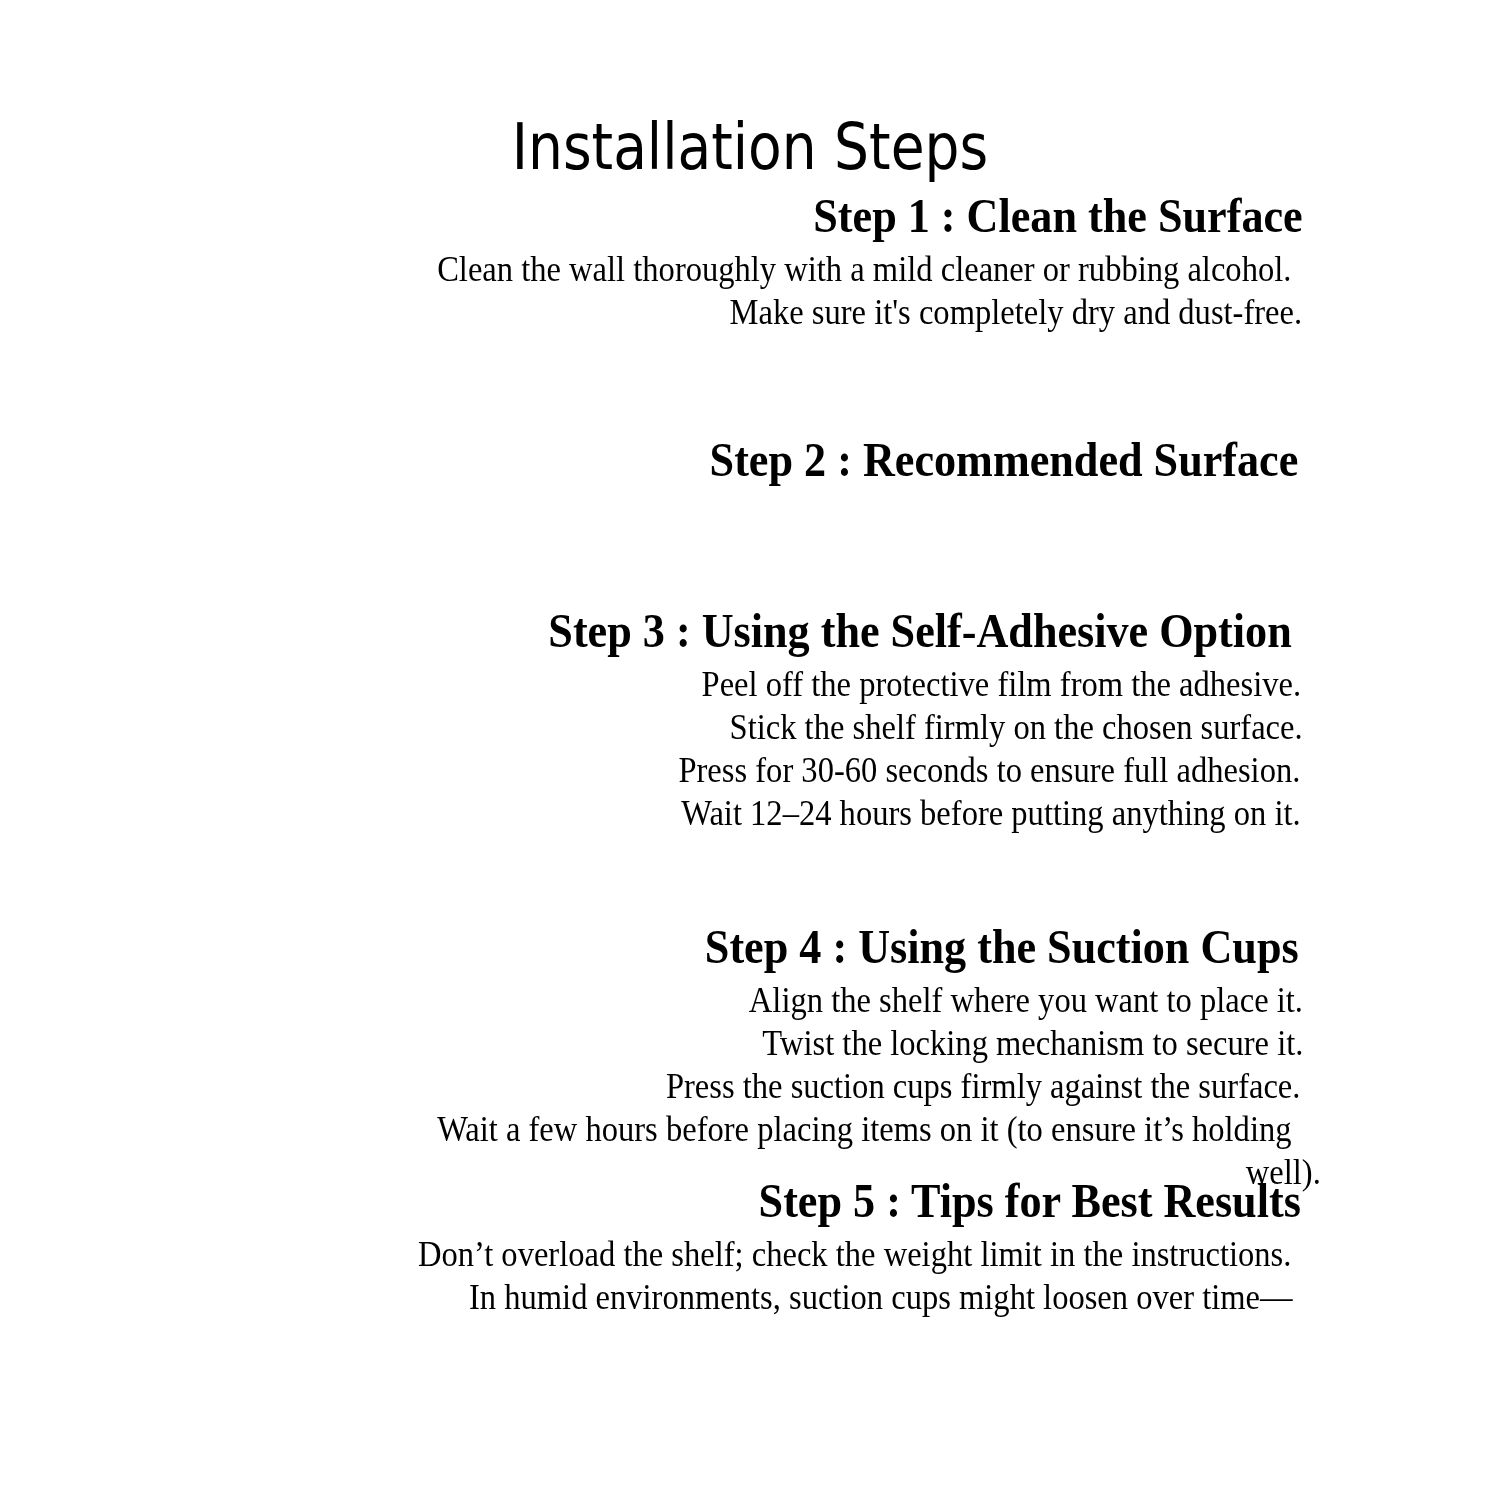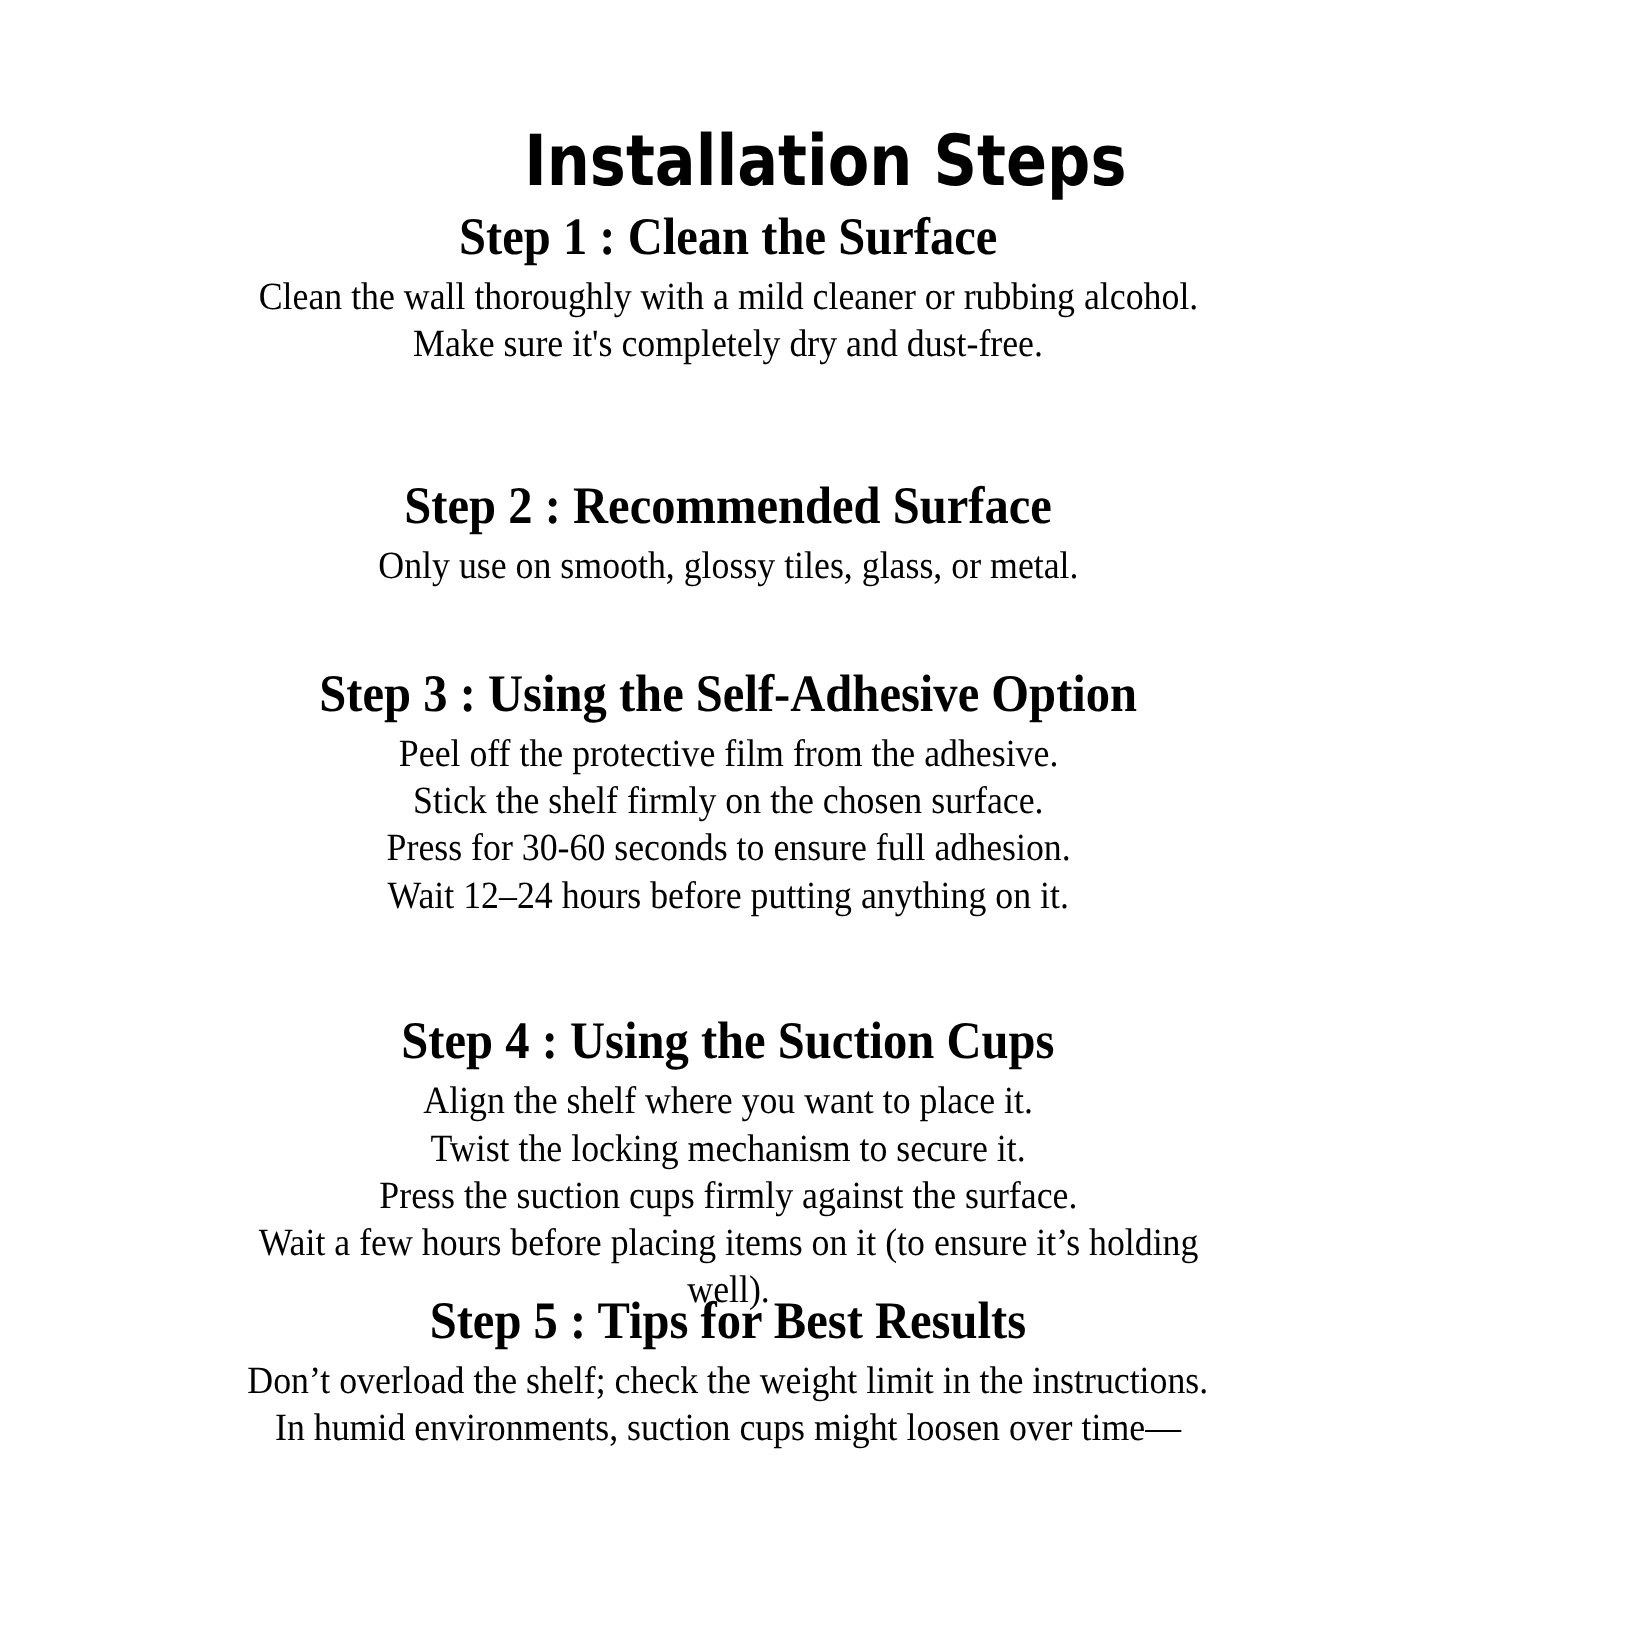--- a/index.html
+++ b/index.html
@@ -16,36 +16,36 @@
     font-family: "Liberation Serif", serif;
   }
   
   .page-title {
     position: absolute;
     top: 67px;
     left: 0;
     width: 1500px;
     text-align: center;
     font-family: "DejaVu Sans", sans-serif;
-    font-weight: bold;
+    font-weight: normal;
     font-size: 64px;
     line-height: 74px;
     white-space: nowrap;
   }
   .page-title .cx {
     display: inline-block;
     transform: scaleX(0.86);
     transform-origin: 50% 50%;
   }
   
   .step {
     position: absolute;
     left: 0;
     width: 1324px;
-    text-align: center;
+    text-align: right;
   }
   .step h2.h {
     margin: 0 0 4px 0;
     font-size: 48px;
     font-weight: bold;
     line-height: 56px;
     white-space: nowrap;
   }
   .step h2.h .cx {
     display: inline-block;
@@ -69,21 +69,20 @@
 <h1 class="page-title"><span class="cx">Installation Steps</span></h1>
 
 <section class="step" style="top:188px">
   <h2 class="h"><span class="cx">Step 1 : Clean the Surface</span></h2>
   <div class="bl"><span class="cx">Clean the wall thoroughly with a mild cleaner or rubbing alcohol.</span></div>
   <div class="bl"><span class="cx">Make sure it's completely dry and dust-free.</span></div>
 </section>
 
 <section class="step" style="top:432px">
   <h2 class="h"><span class="cx">Step 2 : Recommended Surface</span></h2>
-  <div class="bl"><span class="cx">Only use on smooth, glossy tiles, glass, or metal.</span></div>
 </section>
 
 <section class="step" style="top:603px">
   <h2 class="h"><span class="cx">Step 3 : Using the Self-Adhesive Option</span></h2>
   <div class="bl"><span class="cx">Peel off the protective film from the adhesive.</span></div>
   <div class="bl"><span class="cx">Stick the shelf firmly on the chosen surface.</span></div>
   <div class="bl"><span class="cx">Press for 30-60 seconds to ensure full adhesion.</span></div>
   <div class="bl"><span class="cx">Wait 12–24 hours before putting anything on it.</span></div>
 </section>
 

